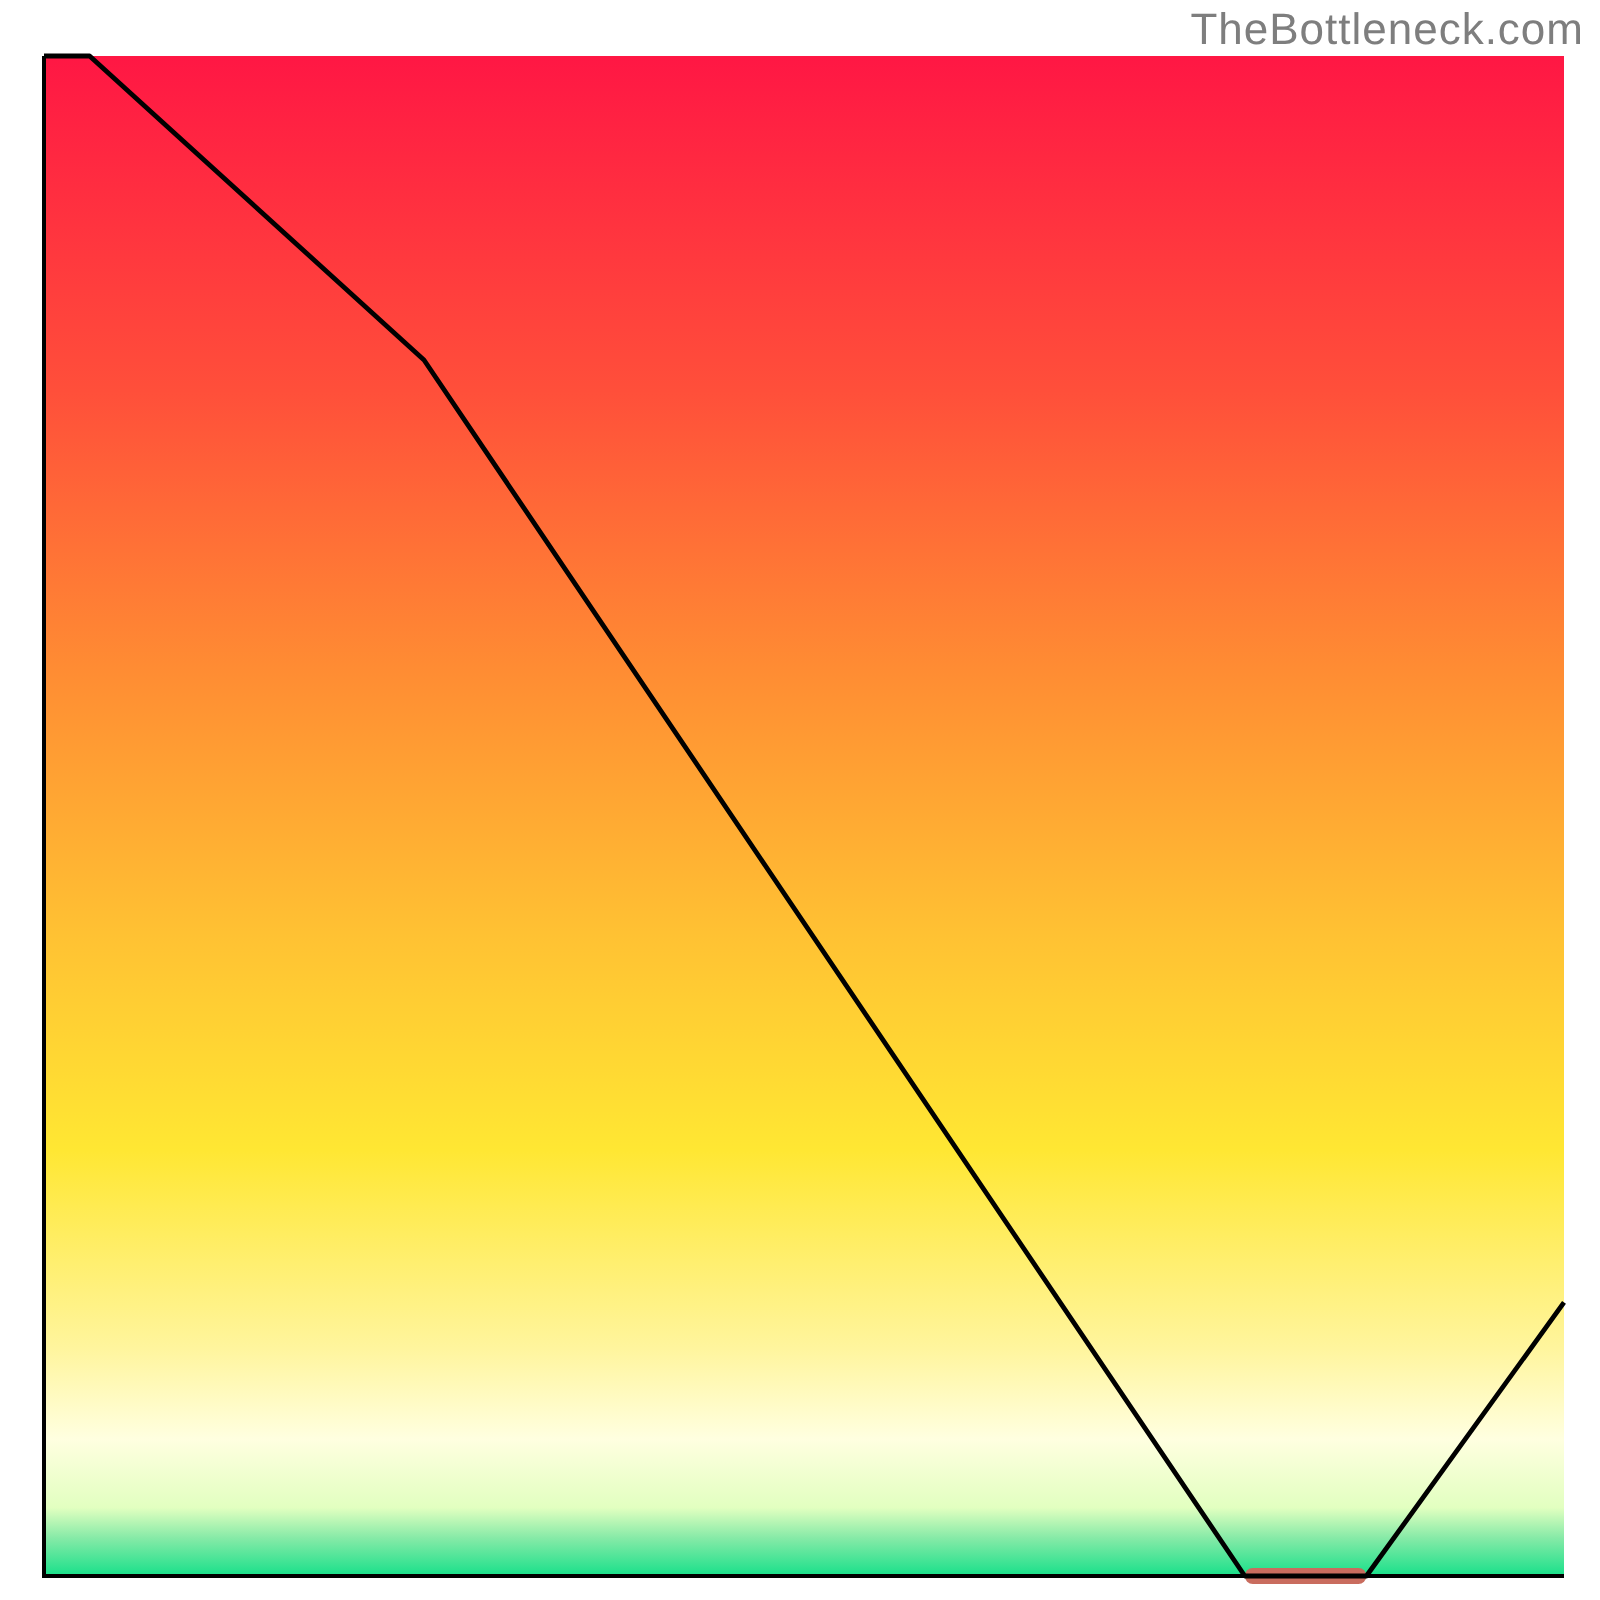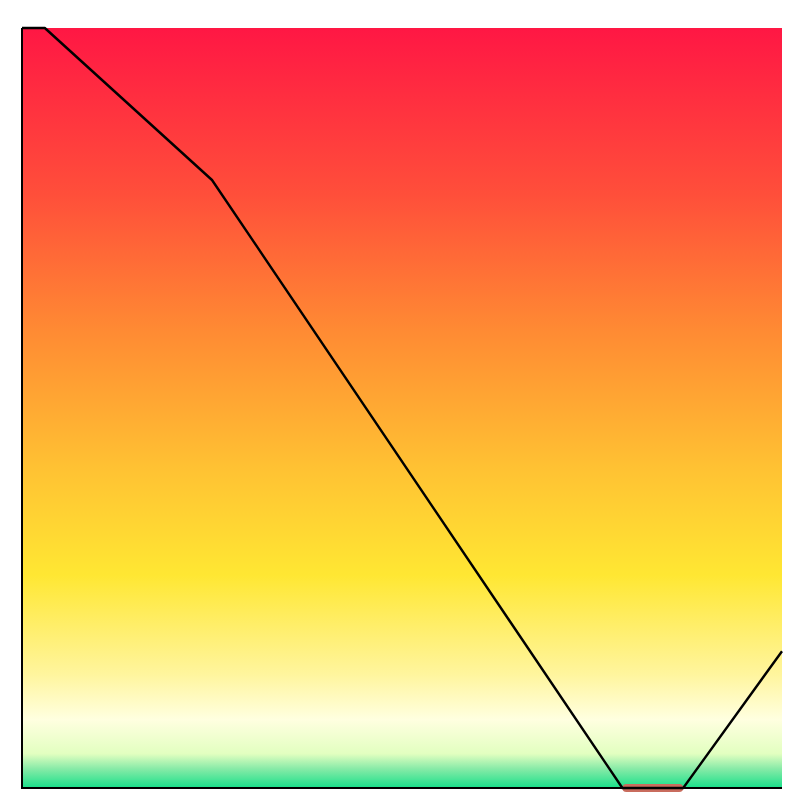--- a/index.html
+++ b/index.html
@@ -27,20 +27,21 @@
     z-index: 5;
   }
   svg {
     display: block;
   }
 </style>
 </head>
 <body>
 
 <div class="frame">
+  <div class="watermark">TheBottleneck.com</div>
   <svg id="chart-svg" width="800" height="800" viewBox="0 0 800 800">
       <defs>
         <linearGradient id="bg-grad" x1="0" y1="0" x2="0" y2="1">
           <stop offset="0%" stop-color="#ff1744"></stop>
           <stop offset="22%" stop-color="#ff4f3a"></stop>
           <stop offset="40%" stop-color="#ff8b33"></stop>
           <stop offset="57.99999999999999%" stop-color="#ffc233"></stop>
           <stop offset="72%" stop-color="#ffe733"></stop>
           <stop offset="85%" stop-color="#fff59d"></stop>
           <stop offset="91%" stop-color="#ffffe0"></stop>

